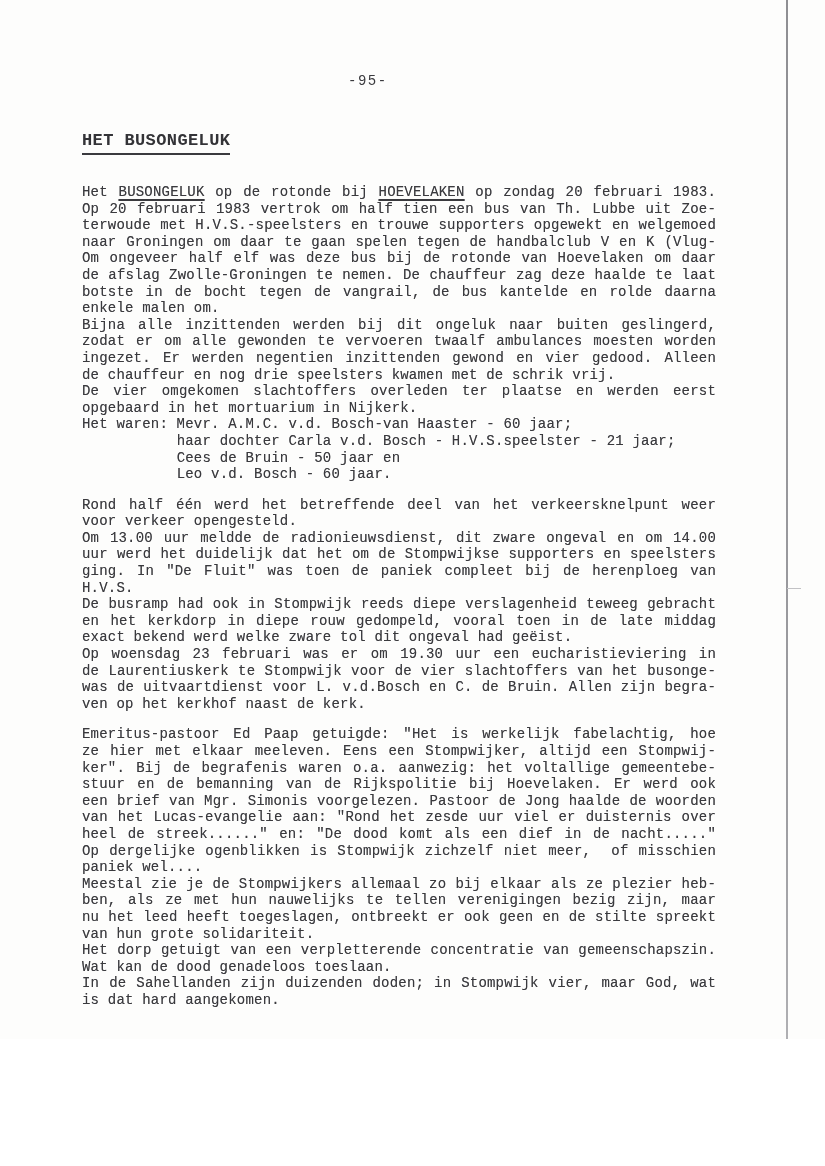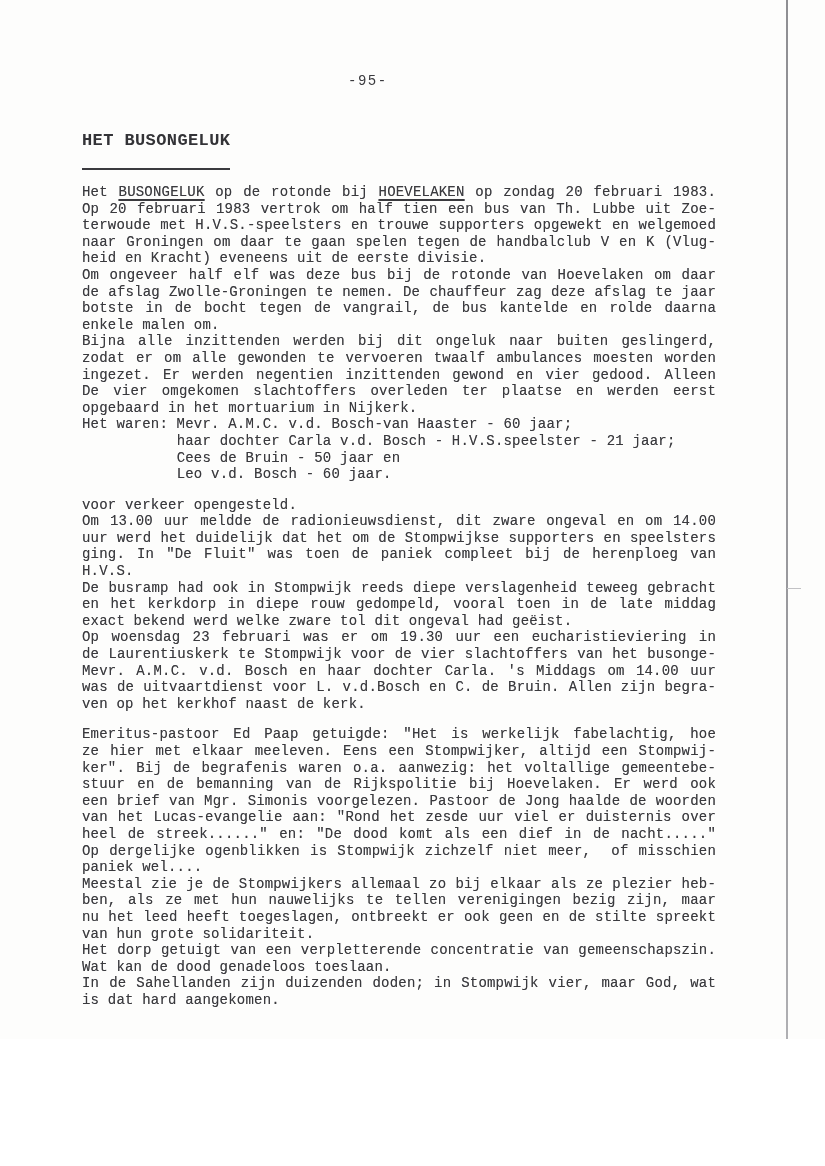--- a/index.html
+++ b/index.html
@@ -23,21 +23,21 @@
     color: var(--ink, #3a3a3e);
   }
 
   .doc-title {
     position: absolute;
     top: 131px;
     left: 82px;
     font-size: 17px;
     font-weight: 700;
     letter-spacing: 0.4px;
-    padding-bottom: 18px;
+    padding-bottom: 3px;
     border-bottom: 2px solid var(--ink, #3a3a3e);
     color: #333337;
   }
 
   .doc-body {
     position: absolute;
     top: 184px;
     left: 82px;
     width: 634px;
     font-size: 14px;
@@ -88,47 +88,47 @@
 
 <div class="page">
   <div class="page-number">-95-</div>
   <div class="doc-title">HET BUSONGELUK</div>
   <div class="doc-body">
       <div class="block">
         <div class="line just">Het <u>BUSONGELUK</u> op de rotonde bij <u>HOEVELAKEN</u> op zondag 20 februari 1983.</div>
         <div class="line just">Op 20 februari 1983 vertrok om half tien een bus van Th. Lubbe uit Zoe-</div>
         <div class="line just">terwoude met H.V.S.-speelsters en trouwe supporters opgewekt en welgemoed</div>
         <div class="line just">naar Groningen om daar te gaan spelen tegen de handbalclub V en K (Vlug-</div>
-        <div class="line">heid en Kracht) eveneens uit de eerste divisie.</div>
         <div class="line just">Om ongeveer half elf was deze bus bij de rotonde van Hoevelaken om daar</div>
-        <div class="line just">de afslag Zwolle-Groningen te nemen. De chauffeur zag deze afslag te jaar</div>
+        <div class="line just">de afslag Zwolle-Groningen te nemen. De chauffeur zag deze haalde te laat</div>
         <div class="line just">botste in de bocht tegen de vangrail, de bus kantelde en rolde daarna</div>
         <div class="line">enkele malen om.</div>
         <div class="line just">Bijna alle inzittenden werden bij dit ongeluk naar buiten geslingerd,</div>
         <div class="line just">zodat er om alle gewonden te vervoeren twaalf ambulances moesten worden</div>
         <div class="line just">ingezet. Er werden negentien inzittenden gewond en vier gedood. Alleen</div>
+        <div class="line">de chauffeur en nog drie speelsters kwamen met de schrik vrij.</div>
         <div class="line just">De vier omgekomen slachtoffers overleden ter plaatse en werden eerst</div>
         <div class="line">opgebaard in het mortuarium in Nijkerk.</div>
         <div class="line">Het waren: Mevr. A.M.C. v.d. Bosch-van Haaster - 60 jaar;</div>
         <div class="line">           haar dochter Carla v.d. Bosch - H.V.S.speelster - 21 jaar;</div>
         <div class="line">           Cees de Bruin - 50 jaar en</div>
         <div class="line">           Leo v.d. Bosch - 60 jaar.</div>
       </div>
       <div class="block">
+        <div class="line just">Rond half één werd het betreffende deel van het verkeersknelpunt weer</div>
         <div class="line">voor verkeer opengesteld.</div>
         <div class="line just">Om 13.00 uur meldde de radionieuwsdienst, dit zware ongeval en om 14.00</div>
         <div class="line just">uur werd het duidelijk dat het om de Stompwijkse supporters en speelsters</div>
         <div class="line just">ging. In "De Fluit" was toen de paniek compleet bij de herenploeg van</div>
         <div class="line">H.V.S.</div>
         <div class="line just">De busramp had ook in Stompwijk reeds diepe verslagenheid teweeg gebracht</div>
         <div class="line just">en het kerkdorp in diepe rouw gedompeld, vooral toen in de late middag</div>
         <div class="line">exact bekend werd welke zware tol dit ongeval had geëist.</div>
         <div class="line just">Op woensdag 23 februari was er om 19.30 uur een eucharistieviering in</div>
         <div class="line just">de Laurentiuskerk te Stompwijk voor de vier slachtoffers van het busonge-</div>
-        <div class="line just">Mevr. A.M.C. v.d. Bosch en haar dochter Carla. 's Middags om 14.00 uur</div>
         <div class="line just">was de uitvaartdienst voor L. v.d.Bosch en C. de Bruin. Allen zijn begra-</div>
         <div class="line">ven op het kerkhof naast de kerk.</div>
       </div>
       <div class="block">
         <div class="line just">Emeritus-pastoor Ed Paap getuigde: "Het is werkelijk fabelachtig, hoe</div>
         <div class="line just">ze hier met elkaar meeleven. Eens een Stompwijker, altijd een Stompwij-</div>
         <div class="line just">ker". Bij de begrafenis waren o.a. aanwezig: het voltallige gemeentebe-</div>
         <div class="line just">stuur en de bemanning van de Rijkspolitie bij Hoevelaken. Er werd ook</div>
         <div class="line just">een brief van Mgr. Simonis voorgelezen. Pastoor de Jong haalde de woorden</div>
         <div class="line just">van het Lucas-evangelie aan: "Rond het zesde uur viel er duisternis over</div>

